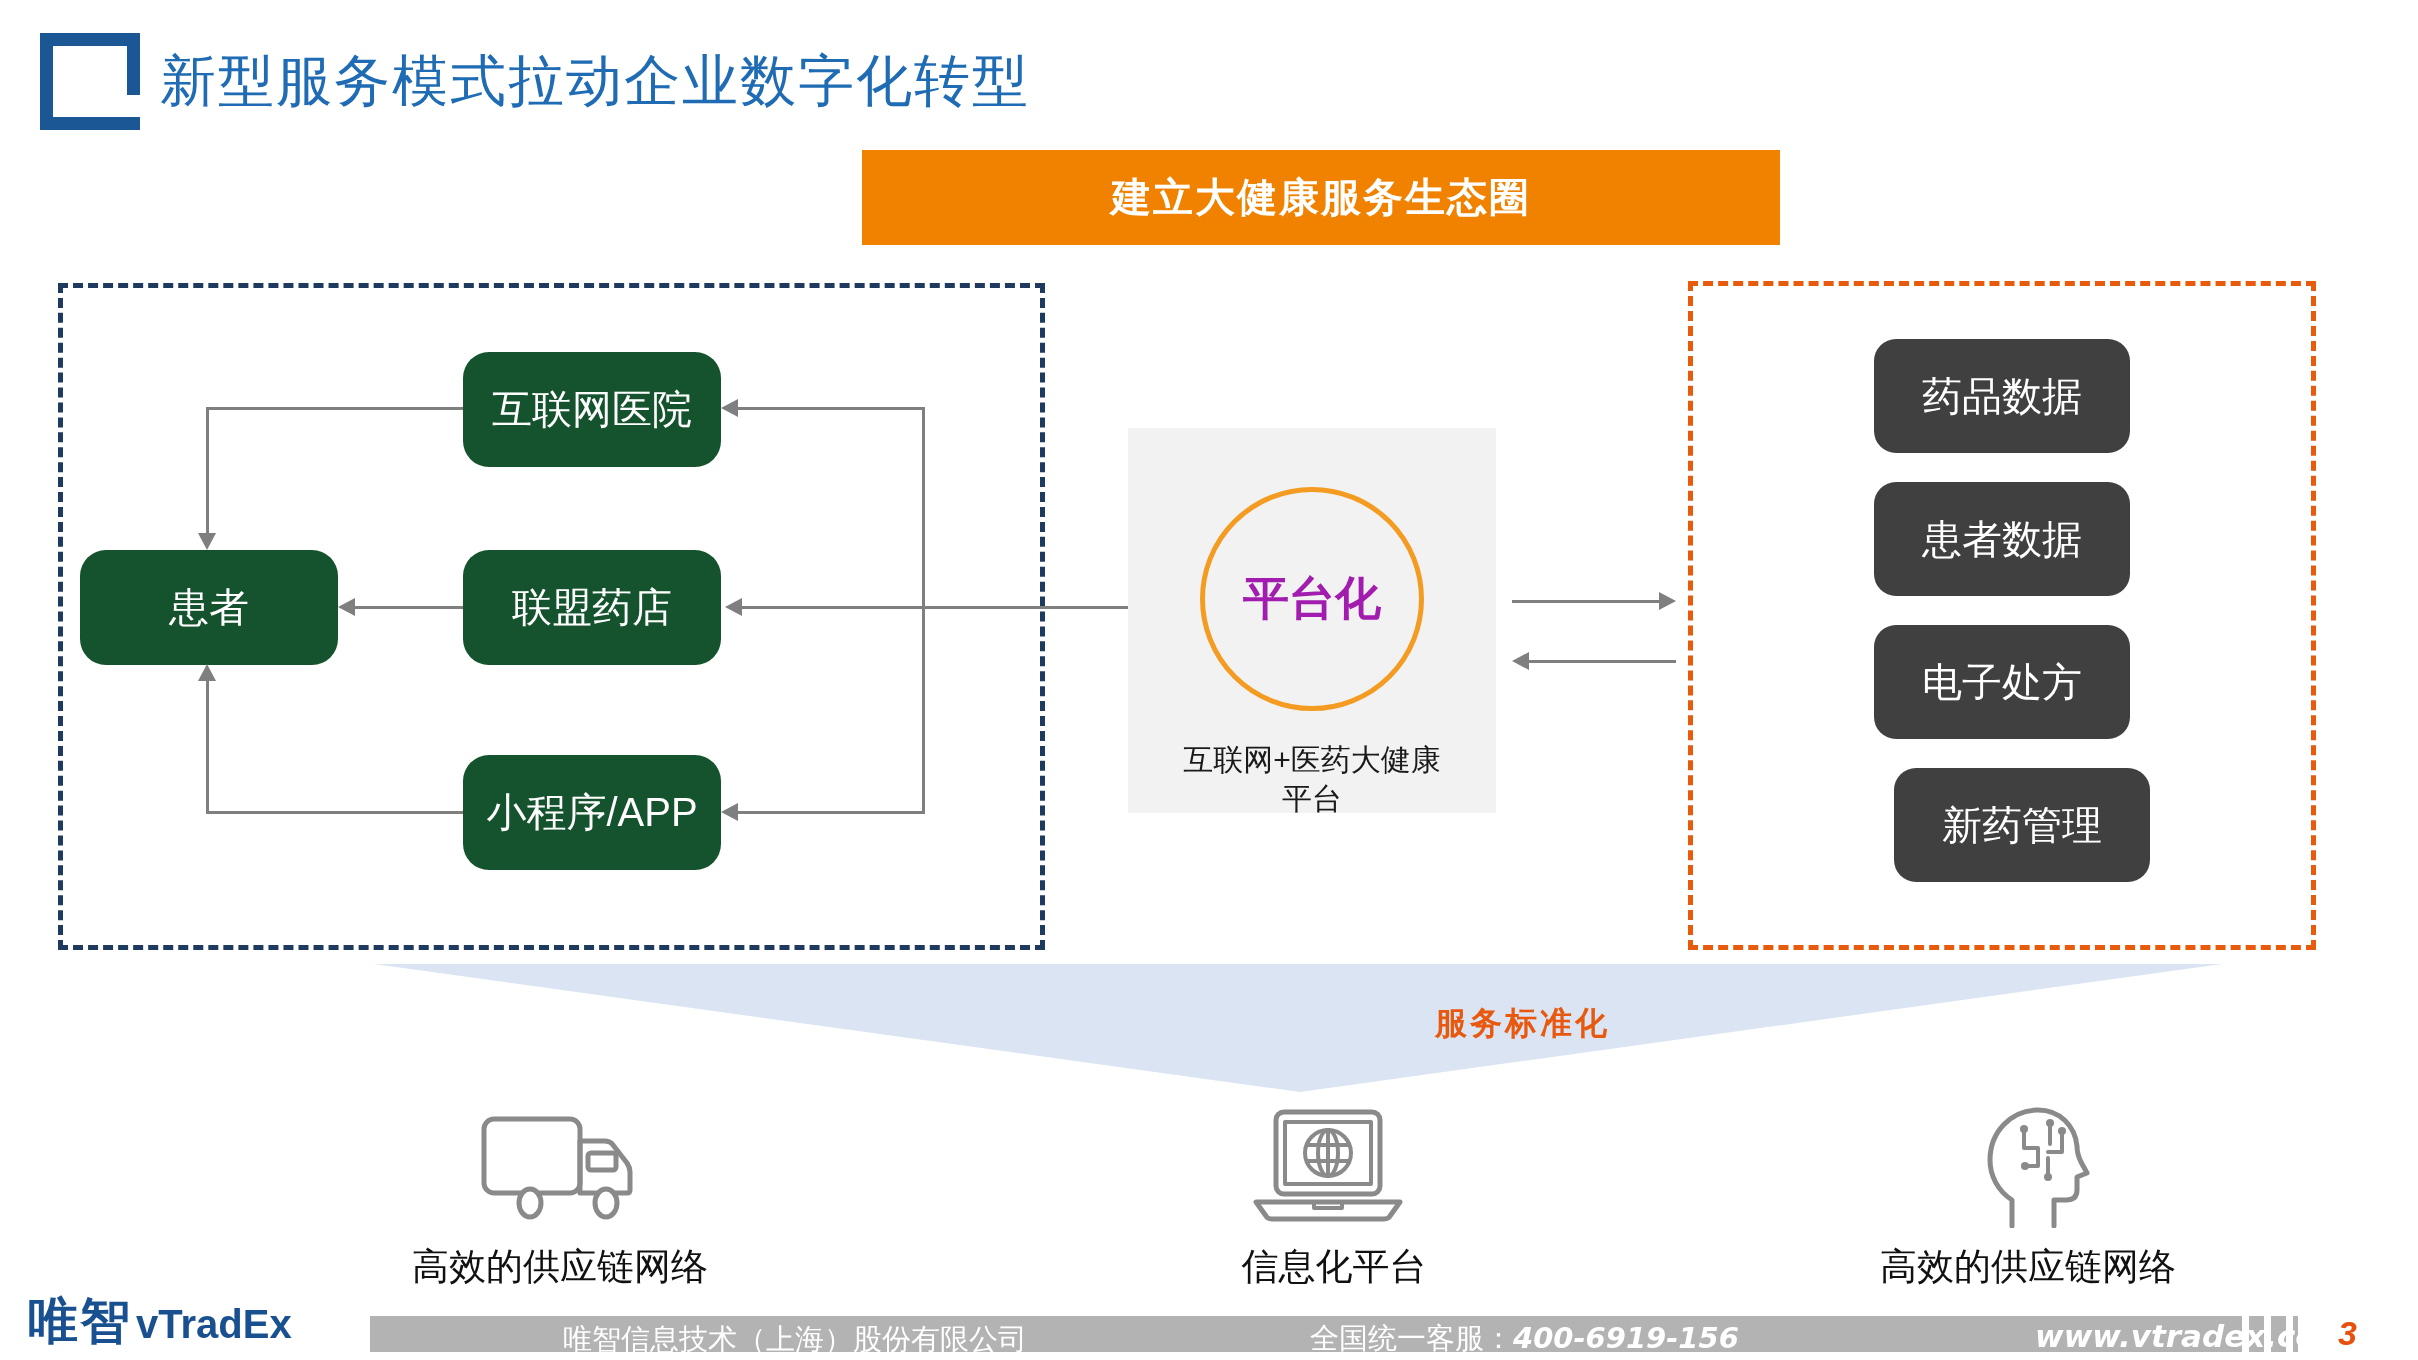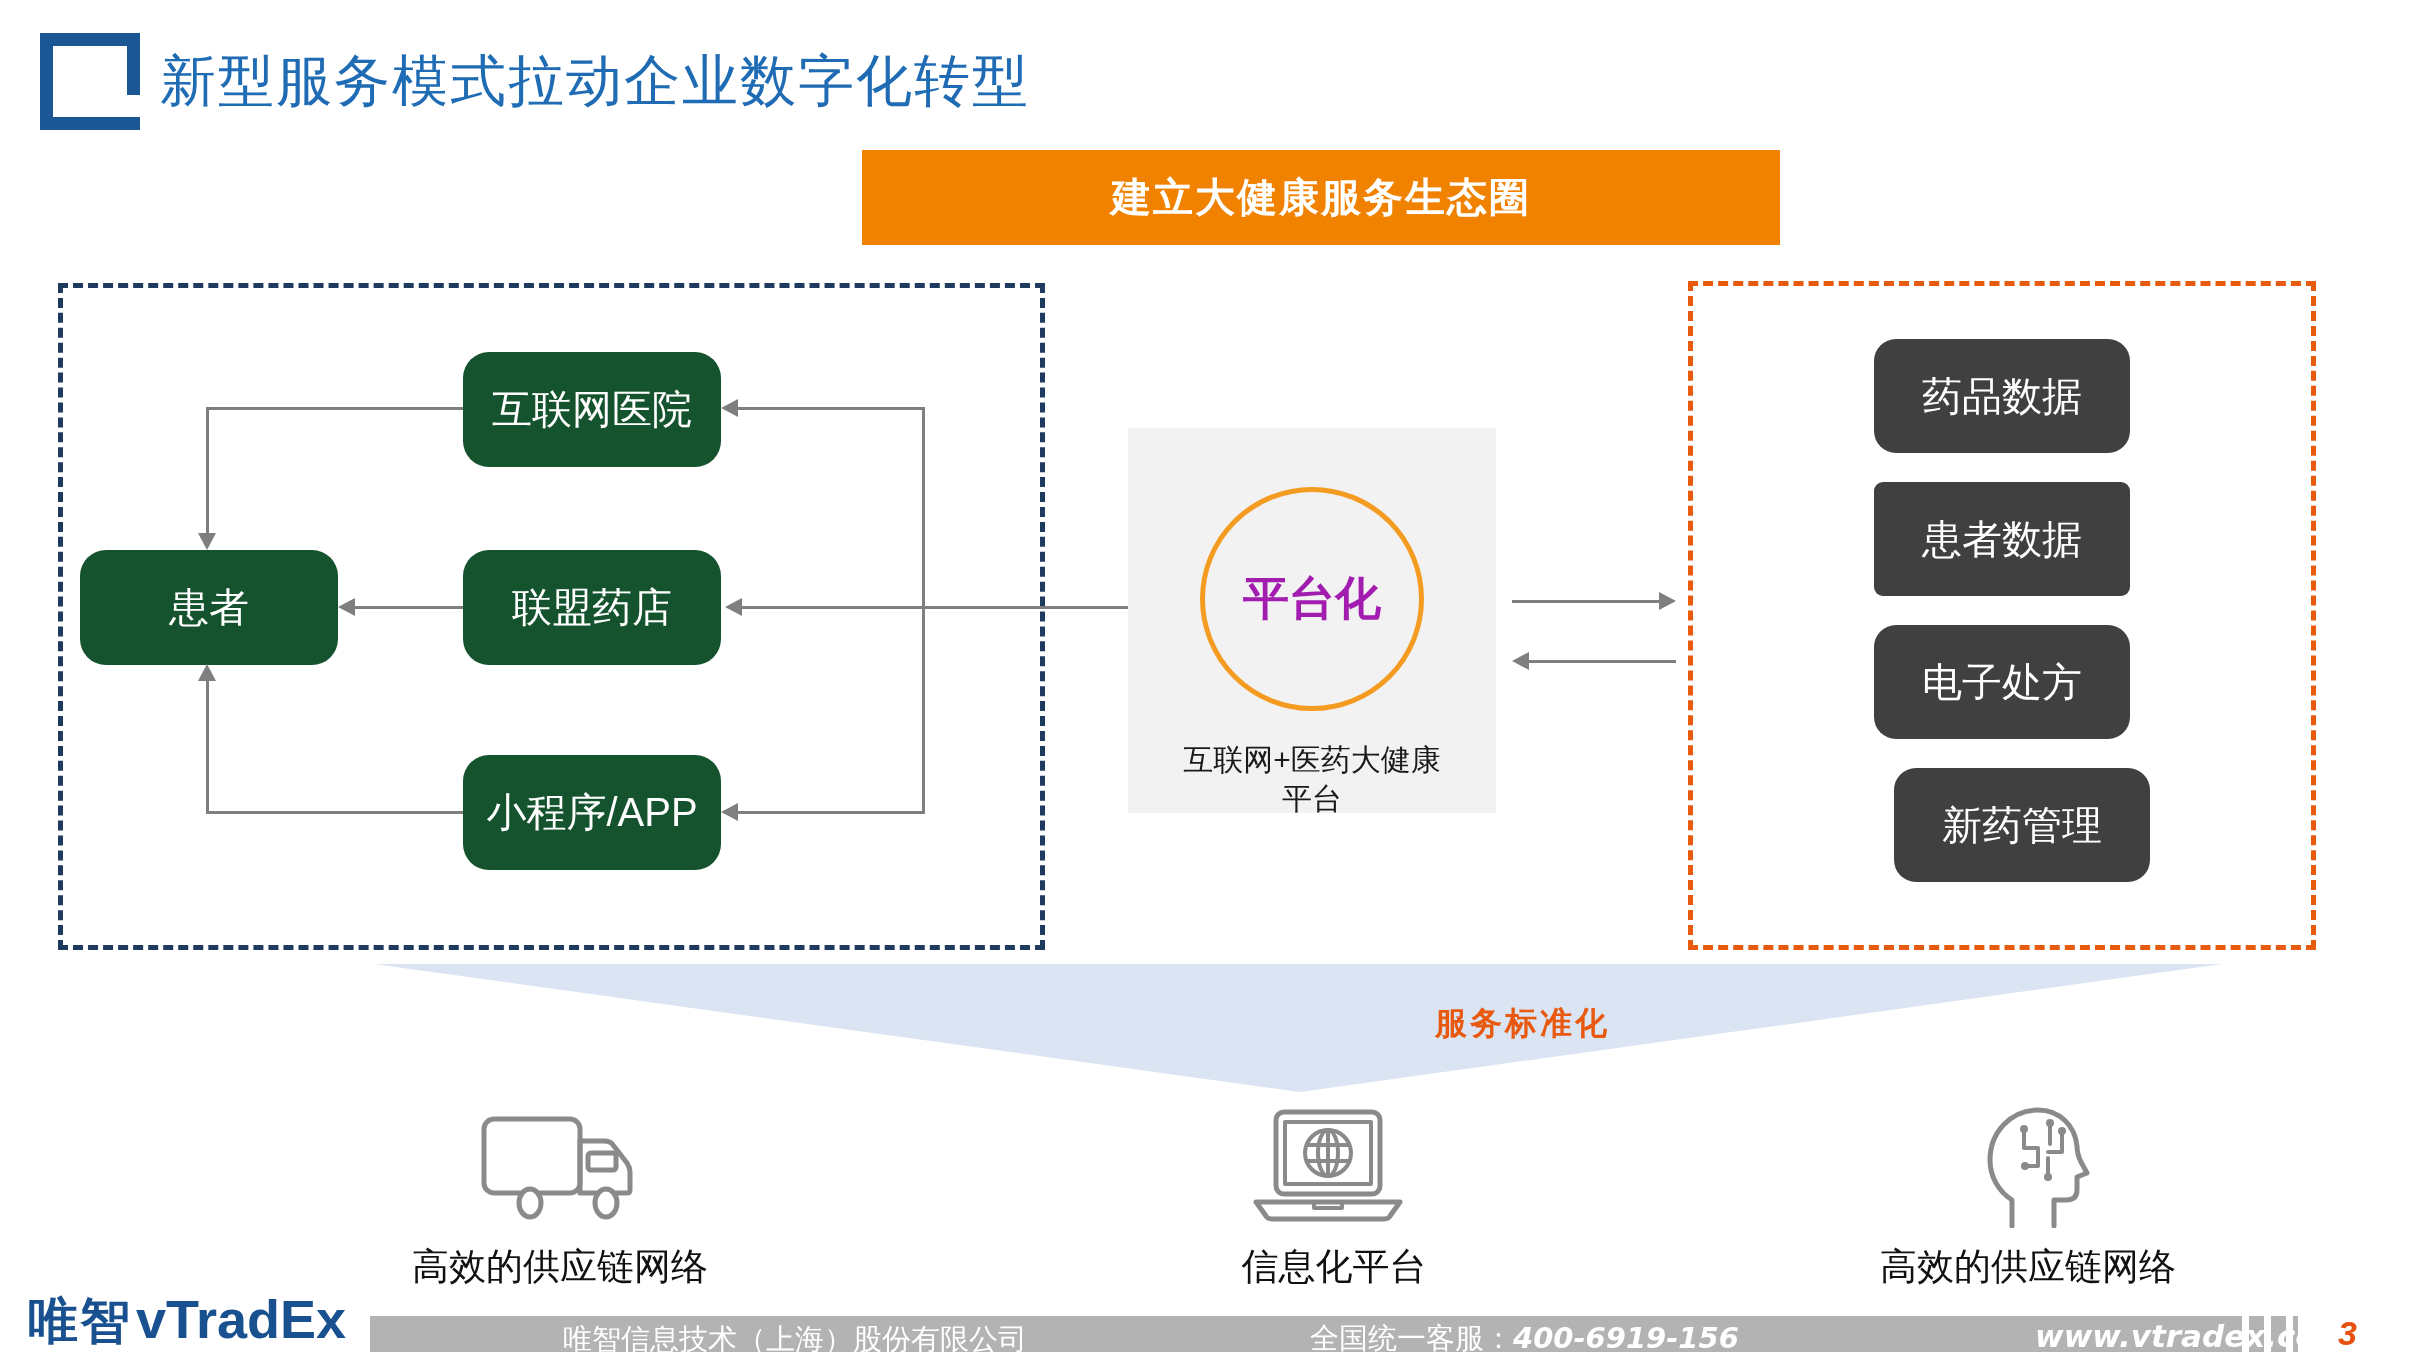--- a/index.html
+++ b/index.html
@@ -43,21 +43,21 @@
   .std-label{color:#e8590f;font-size:32px;font-weight:bold;text-align:right;letter-spacing:3px;}
 
   
   .pillar-label{color:#111111;font-size:37px;text-align:center;}
   .icon-svg{stroke:#8a8a8a;fill:none;stroke-width:5;stroke-linejoin:round;stroke-linecap:round;}
 
   
   .footer-bar{background:#b3b3b3;}
   .slit{background:#ffffff;}
   .logo-cn{color:#19508f;font-size:50px;font-weight:bold;letter-spacing:2px;}
-  .logo-en{color:#19508f;font-size:54px;font-weight:bold;}
+  .logo-en{color:#19508f;font-size:40px;font-weight:bold;}
   .foot-text{color:#ffffff;font-size:29px;font-family:"Liberation Serif","DejaVu Serif",serif;}
   .script{font-style:italic;font-weight:bold;font-family:"DejaVu Sans",sans-serif;}
   .page-num{color:#e8500f;font-size:34px;font-weight:bold;font-style:italic;}
 </style>
 </head>
 <body>
 
 <div id="slide">
 
   <svg class="abs" style="left:40px;top:33px;" width="100" height="97" viewBox="0 0 100 97">
@@ -119,21 +119,21 @@
   <div class="abs line" style="left:1512px;top:600px;width:148px;height:3px;"></div>
   <div class="abs ah ah-right" style="left:1659px;top:592px;"></div>
   <div class="abs line" style="left:1528px;top:660px;width:148px;height:3px;"></div>
   <div class="abs ah ah-left" style="left:1512px;top:652px;"></div>
 
   <div class="abs right-group" style="left:1688px;top:281px;width:628px;height:669px;"></div>
 
   <div class="abs nnode flexc" style="left:1874px;top:339px;width:256px;height:114px;">
     <span>药品数据</span>
   </div>
-  <div class="abs nnode flexc" style="left:1874px;top:482px;width:256px;height:114px;border-radius:9px;">
+  <div class="abs nnode flexc" style="left:1874px;top:482px;width:256px;height:114px;">
     <span>患者数据</span>
   </div>
   <div class="abs nnode flexc" style="left:1874px;top:625px;width:256px;height:114px;">
     <span>电子处方</span>
   </div>
   <div class="abs nnode flexc" style="left:1874px;top:768px;width:256px;height:114px;margin-left:20px;">
     <span>新药管理</span>
   </div>
 
   <div class="abs funnel" style="left:374px;top:964px;width:1848px;height:128px;"></div>

